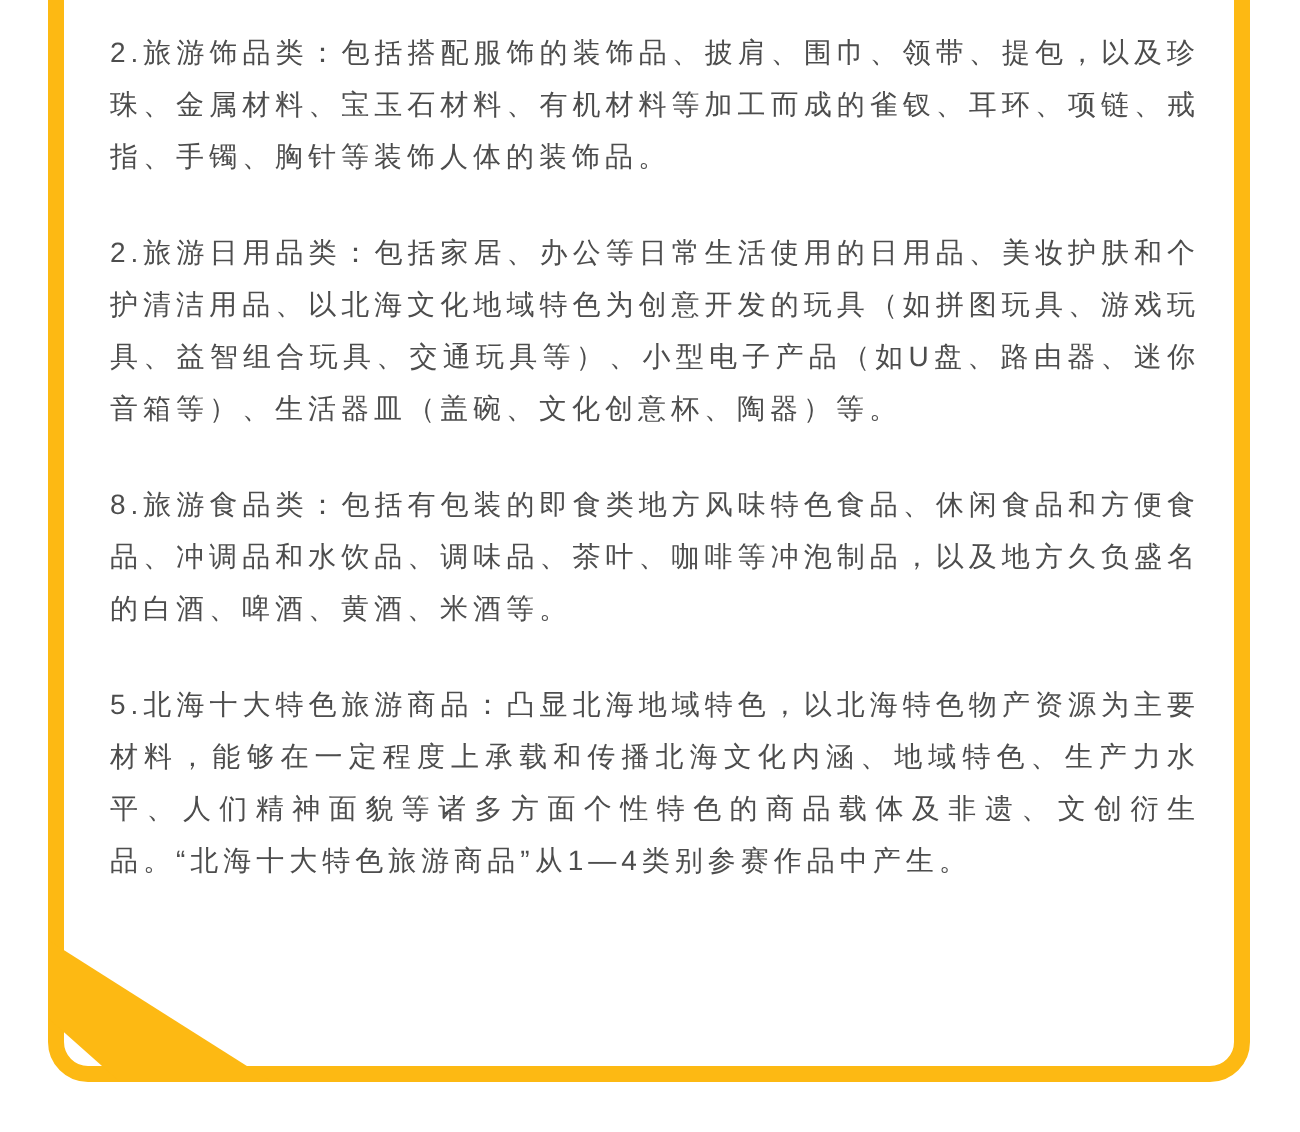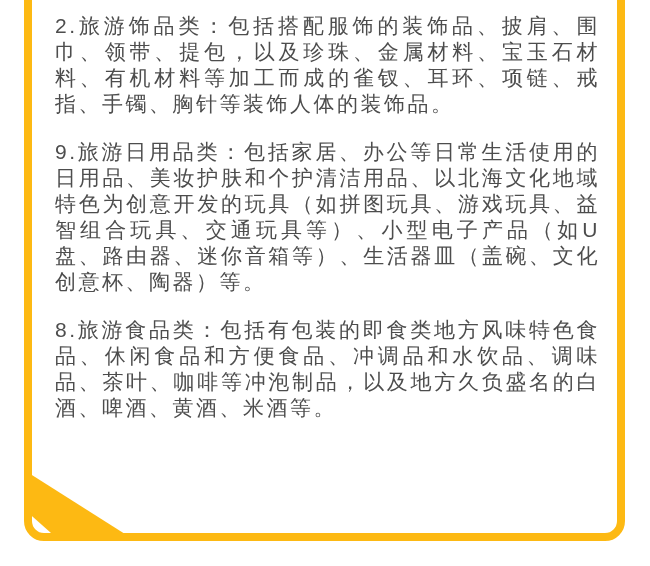--- a/index.html
+++ b/index.html
@@ -34,21 +34,21 @@
   .frame-svg .ribbon {
     fill: var(--accent);
   }
   .content {
     position: absolute;
     left: 55px;
     top: 0;
     width: 545px;
     padding-top: 13px;
     color: var(--text);
-    font-size: 21px;
+    font-size: 14px;
     line-height: 26px;
     letter-spacing: 2.5px;
     text-align: justify;
     text-justify: inter-character;
   }
   .content p {
     margin: 0 0 22px 0;
   }
 </style>
 </head>
@@ -56,17 +56,18 @@
 
 <div class="page">
 
   <svg class="frame-svg" viewBox="0 0 650 566" aria-hidden="true">
     <rect class="frame-rect" x="28" y="-30" width="593" height="567" rx="16"></rect>
     <polygon class="ribbon" points="24,470 136,541 60,541 24,509"></polygon>
   </svg>
 
   <div class="content">
     <p>2.旅游饰品类：包括搭配服饰的装饰品、披肩、围巾、领带、提包，以及珍珠、金属材料、宝玉石材料、有机材料等加工而成的雀钗、耳环、项链、戒指、手镯、胸针等装饰人体的装饰品。</p>
-    <p>9.旅游日用品类：包括家居、办公等日常生活使用的日用品、美妆护肤和个护清洁用品、以北海文化地域特色为创意开发的玩具（如拼图玩具、游戏玩具、益智组合玩具、交通玩具等）、小型电子产品（如U盘、路由器、迷你音箱等）、生活器皿（盖碗、文化创意杯、陶器）等。</p>
+    <p>2.旅游日用品类：包括家居、办公等日常生活使用的日用品、美妆护肤和个护清洁用品、以北海文化地域特色为创意开发的玩具（如拼图玩具、游戏玩具、益智组合玩具、交通玩具等）、小型电子产品（如U盘、路由器、迷你音箱等）、生活器皿（盖碗、文化创意杯、陶器）等。</p>
     <p>8.旅游食品类：包括有包装的即食类地方风味特色食品、休闲食品和方便食品、冲调品和水饮品、调味品、茶叶、咖啡等冲泡制品，以及地方久负盛名的白酒、啤酒、黄酒、米酒等。</p>
+    <p>5.北海十大特色旅游商品：凸显北海地域特色，以北海特色物产资源为主要材料，能够在一定程度上承载和传播北海文化内涵、地域特色、生产力水平、人们精神面貌等诸多方面个性特色的商品载体及非遗、文创衍生品。“北海十大特色旅游商品”从1—4类别参赛作品中产生。</p>
   </div>
 
 </div>
 
 </body></html>

